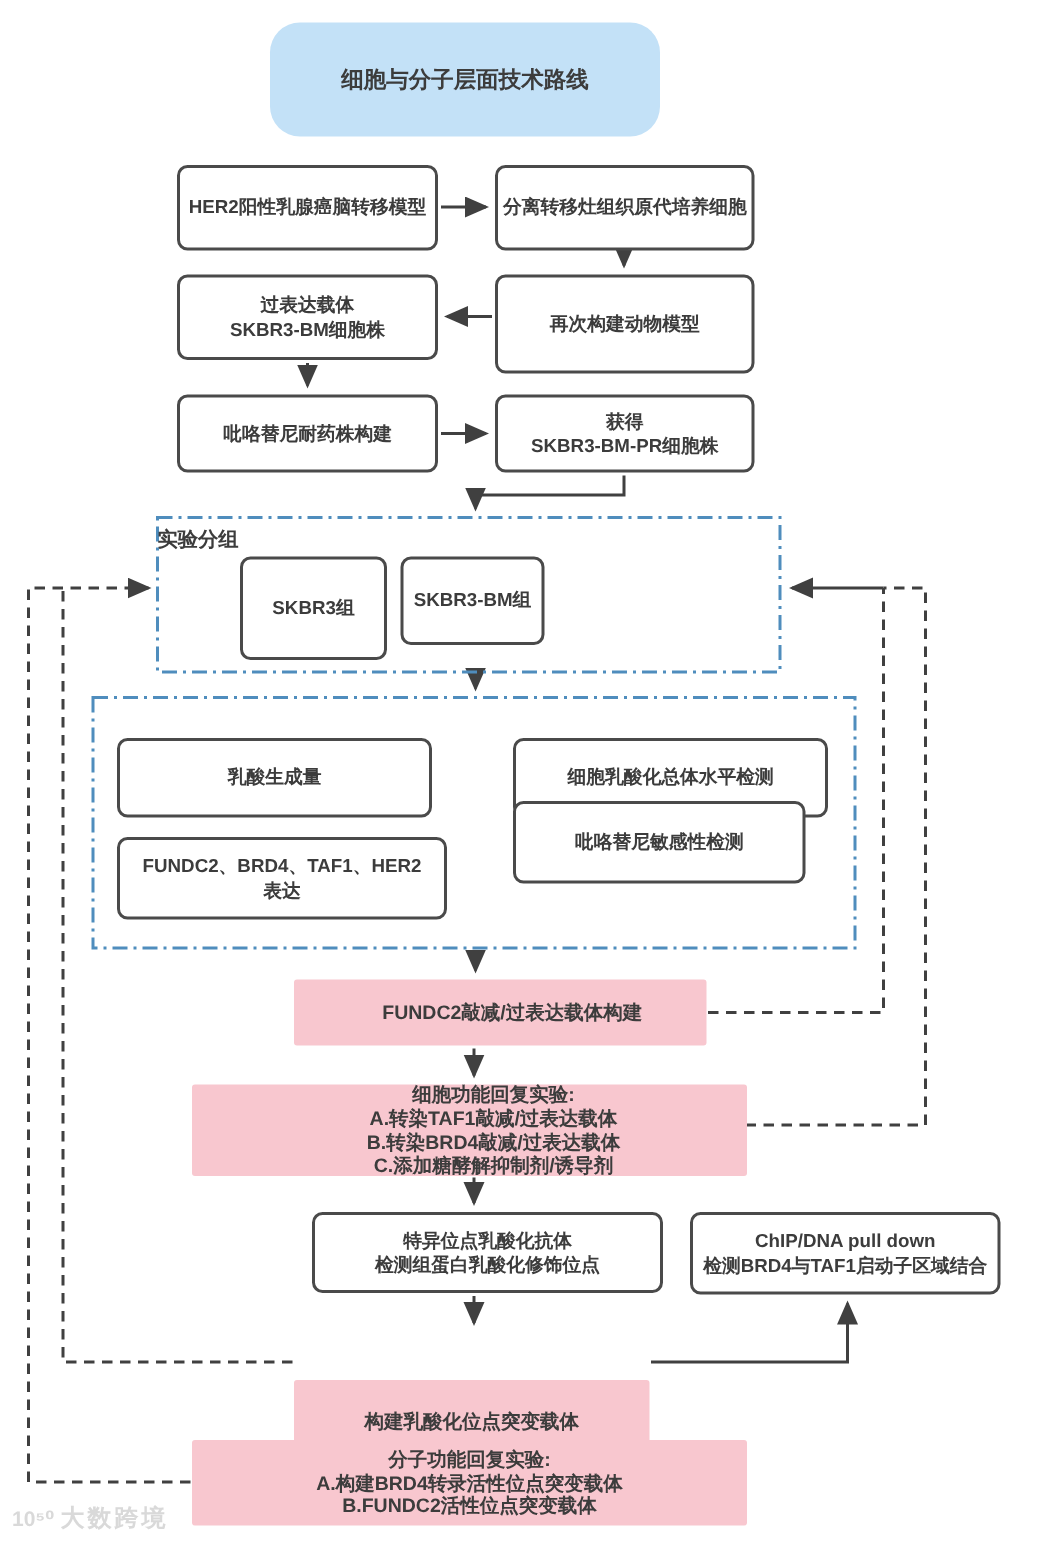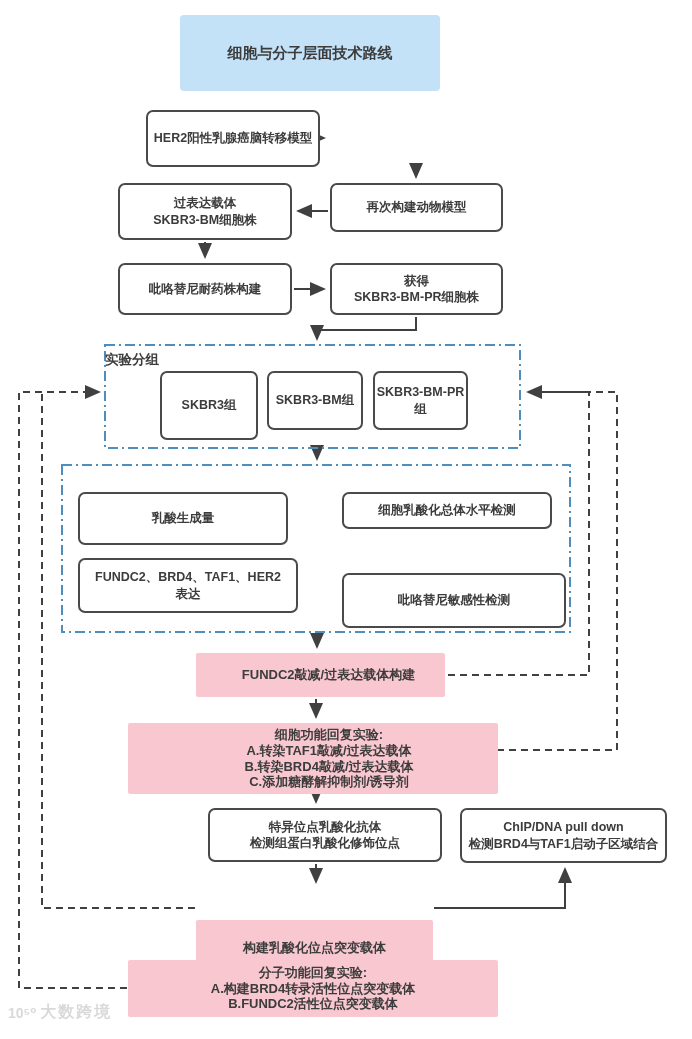--- a/index.html
+++ b/index.html
@@ -1,21 +1,21 @@
 <!DOCTYPE html>
 <html><head>
 <meta charset="utf-8">
 <style>
   html,body{margin:0;padding:0;background:#ffffff;}
   #page{position:relative;width:692px;height:1039px;background:#ffffff;overflow:hidden;
         font-family:"Liberation Sans","DejaVu Sans",sans-serif;color:#3c3c3c;}
   #connectors{position:absolute;left:0;top:0;width:692px;height:1039px;z-index:1;}
   .node{position:absolute;z-index:2;display:flex;align-items:center;justify-content:center;
         text-align:center;white-space:pre-line;font-weight:700;box-sizing:border-box;}
-  .titlebox{background:#c3e1f7;border-radius:4px;font-size:15px;}
+  .titlebox{background:#c3e1f7;border-radius:20px;font-size:15px;}
   .wbox{background:#ffffff;border:2px solid #4a4a4a;border-radius:7px;font-size:12.5px;line-height:1.3;}
   .pbox{background:#f8c7cf;border-radius:2px;font-size:13px;line-height:1.2;}
   .clabel{position:absolute;z-index:2;text-align:left;font-weight:700;font-size:13.5px;white-space:pre-line;}
   .watermark{position:absolute;left:8px;top:1002px;z-index:3;color:#d9d9d9;font-weight:700;
              font-size:16px;display:flex;align-items:center;gap:4px;letter-spacing:2px;text-align:right;}
   .wm-logo{font-size:14px;letter-spacing:0;}
 </style>
 </head>
 <body>
 
@@ -52,41 +52,41 @@
     </g>
 
     <g stroke="#4f8dbd" stroke-width="2" fill="none" stroke-dasharray="10,4,2,4">
       <rect x="105" y="345" width="415" height="103"></rect>
       <rect x="62" y="465" width="508" height="167"></rect>
     </g>
   </svg>
 
   <div class="node titlebox" style="left:180px;top:15px;width:260px;height:76px;">细胞与分子层面技术路线</div>
 
-  <div class="node wbox" style="left:118px;top:110px;width:174px;height:57px;margin-left:28px;">HER2阳性乳腺癌脑转移模型</div>
+  <div class="node wbox" style="left:118px;top:110px;width:174px;height:57px;">HER2阳性乳腺癌脑转移模型</div>
+  <div class="node wbox" style="left:330px;top:110px;width:173px;height:57px;">分离转移灶组织原代培养细胞</div>
   <div class="node wbox" style="left:118px;top:183px;width:174px;height:57px;">过表达载体
 SKBR3-BM细胞株</div>
-  <div class="node wbox" style="left:330px;top:183px;width:173px;height:49px;">再次构建动物模型</div>
+  <div class="node wbox" style="left:330px;top:183px;width:173px;height:66px;">再次构建动物模型</div>
   <div class="node wbox" style="left:118px;top:263px;width:174px;height:52px;">吡咯替尼耐药株构建</div>
   <div class="node wbox" style="left:330px;top:263px;width:173px;height:52px;">获得
 SKBR3-BM-PR细胞株</div>
 
   <div class="clabel" style="left:105px;top:351px;width:415px;">实验分组</div>
   <div class="node wbox" style="left:160px;top:371px;width:98px;height:69px;">SKBR3组</div>
   <div class="node wbox" style="left:267px;top:371px;width:96px;height:59px;">SKBR3-BM组</div>
-  <div class="node wbox" style="left:373px;top:371px;width:95px;height:59px;">SKBR3-BM-PR组</div>
 
   <div class="node wbox" style="left:78px;top:492px;width:210px;height:53px;">乳酸生成量</div>
-  <div class="node wbox" style="left:342px;top:492px;width:210px;height:37px;">细胞乳酸化总体水平检测</div>
+  <div class="node wbox" style="left:342px;top:492px;width:210px;height:53px;">细胞乳酸化总体水平检测</div>
   <div class="node wbox" style="left:78px;top:558px;width:220px;height:55px;">FUNDC2、BRD4、TAF1、HER2
 表达</div>
-  <div class="node wbox" style="left:342px;top:573px;width:224px;height:55px;text-align:center;">吡咯替尼敏感性检测</div>
+  <div class="node wbox" style="left:342px;top:534px;width:195px;height:55px;text-align:center;">吡咯替尼敏感性检测</div>
 
-  <div class="node pbox" style="left:196px;top:653px;width:249px;height:44px;padding-left:16px;">FUNDC2敲减/过表达载体构建</div>
-  <div class="node pbox" style="left:128px;top:723px;width:370px;height:71px;padding-left:32px;">细胞功能回复实验:
+  <div class="node pbox" style="left:196px;top:653px;width:275px;height:44px;padding-left:16px;">FUNDC2敲减/过表达载体构建</div>
+  <div class="node pbox" style="left:128px;top:723px;width:370px;height:61px;padding-left:32px;">细胞功能回复实验:
 A.转染TAF1敲减/过表达载体
 B.转染BRD4敲减/过表达载体
 C.添加糖酵解抑制剂/诱导剂</div>
 
   <div class="node wbox" style="left:208px;top:808px;width:234px;height:54px;">特异位点乳酸化抗体
 检测组蛋白乳酸化修饰位点</div>
   <div class="node wbox" style="left:460px;top:808px;width:207px;height:55px;">ChIP/DNA pull down
 检测BRD4与TAF1启动子区域结合</div>
 
   <div class="node pbox" style="left:196px;top:888px;width:237px;height:56px;margin-top:32px;">构建乳酸化位点突变载体</div>

